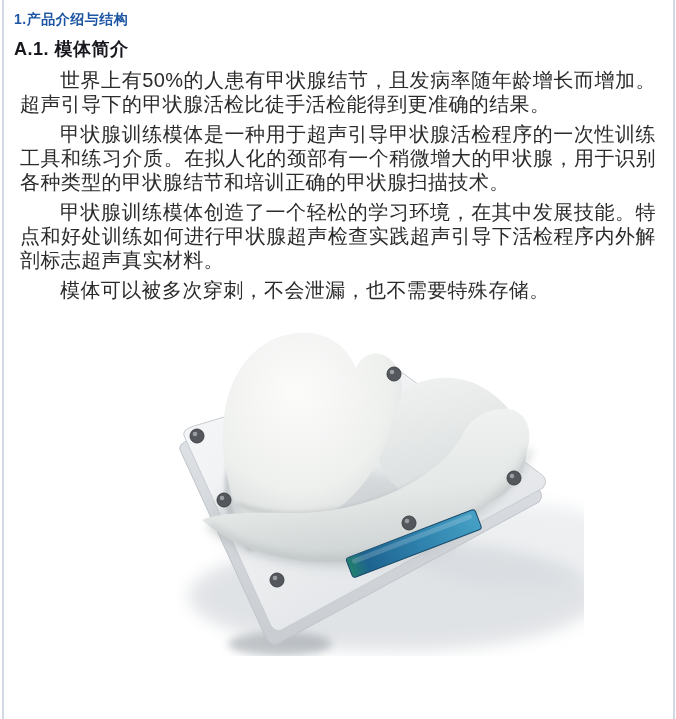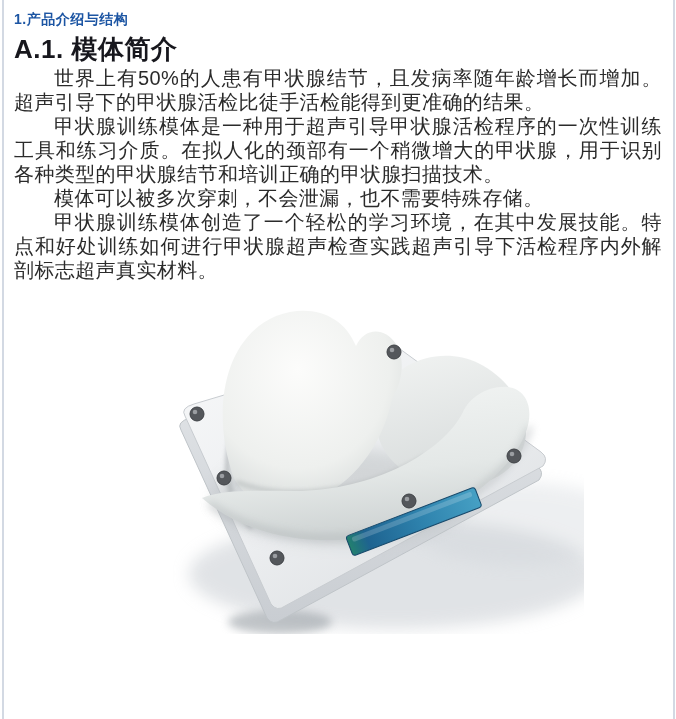--- a/index.html
+++ b/index.html
@@ -10,46 +10,46 @@
   .page{position:relative;width:676px;height:719px;background:#fff;}
   .page-edge{position:absolute;top:0;bottom:0;width:2px;background:var(--c-border,#d3d9e3);}
   .page-edge.left{left:2px;}
   .page-edge.right{right:1px;}
   .content{padding:7px 14px 0 14px;}
   h1.sec-title{
     margin:0 0 5px 0;font-size:14px;line-height:24px;font-weight:700;
     color:var(--c-title,#1c55a3);letter-spacing:0.5px;
   }
   h2.sub-title{
-    margin:0 0 4px 0;font-size:26px;line-height:26px;font-weight:700;
+    margin:0 0 4px 0;font-size:18px;line-height:26px;font-weight:700;
     color:var(--c-sub,#17171d);letter-spacing:0.5px;
   }
   p.para{
-    margin:0;font-size:20px;line-height:24px;font-weight:500;
+    margin:6px;font-size:20px;line-height:24px;font-weight:500;
     color:var(--c-body,#2b2b2b);text-indent:2em;text-align:justify;
     letter-spacing:0.4px;
   }
   figure.photo{margin:4px 0 0 70px;padding:0;width:500px;height:348px;}
   figure.photo svg{display:block;}
 </style>
 </head>
 <body>
 
 <div class="page">
   <div class="page-edge left"></div>
   <div class="page-edge right"></div>
 
   <div class="content">
     <h1 class="sec-title">1.产品介绍与结构</h1>
     <h2 class="sub-title">A.1. 模体简介</h2>
 
     <p class="para">世界上有50%的人患有甲状腺结节，且发病率随年龄增长而增加。超声引导下的甲状腺活检比徒手活检能得到更准确的结果。</p>
     <p class="para">甲状腺训练模体是一种用于超声引导甲状腺活检程序的一次性训练工具和练习介质。在拟人化的颈部有一个稍微增大的甲状腺，用于识别各种类型的甲状腺结节和培训正确的甲状腺扫描技术。</p>
+    <p class="para">甲状腺训练模体创造了一个轻松的学习环境，在其中发展技能。特点和好处训练如何进行甲状腺超声检查实践超声引导下活检程序内外解剖标志超声真实材料。</p>
     <p class="para">模体可以被多次穿刺，不会泄漏，也不需要特殊存储。</p>
-    <p class="para">甲状腺训练模体创造了一个轻松的学习环境，在其中发展技能。特点和好处训练如何进行甲状腺超声检查实践超声引导下活检程序内外解剖标志超声真实材料。</p>
 
     <figure class="photo" aria-label="thyroid-biopsy-training-phantom-photo">
       <svg width="500" height="348" viewBox="0 0 500 348" xmlns="http://www.w3.org/2000/svg">
         <defs>
           <linearGradient id="gPlate" x1="0" y1="0" x2="0.8" y2="1">
             <stop offset="0" stop-color="#f7f8f9"></stop>
             <stop offset="0.55" stop-color="#eceef0"></stop>
             <stop offset="1" stop-color="#dcdfe2"></stop>
           </linearGradient>
           <linearGradient id="gSlab" x1="0" y1="0" x2="0" y2="1">

